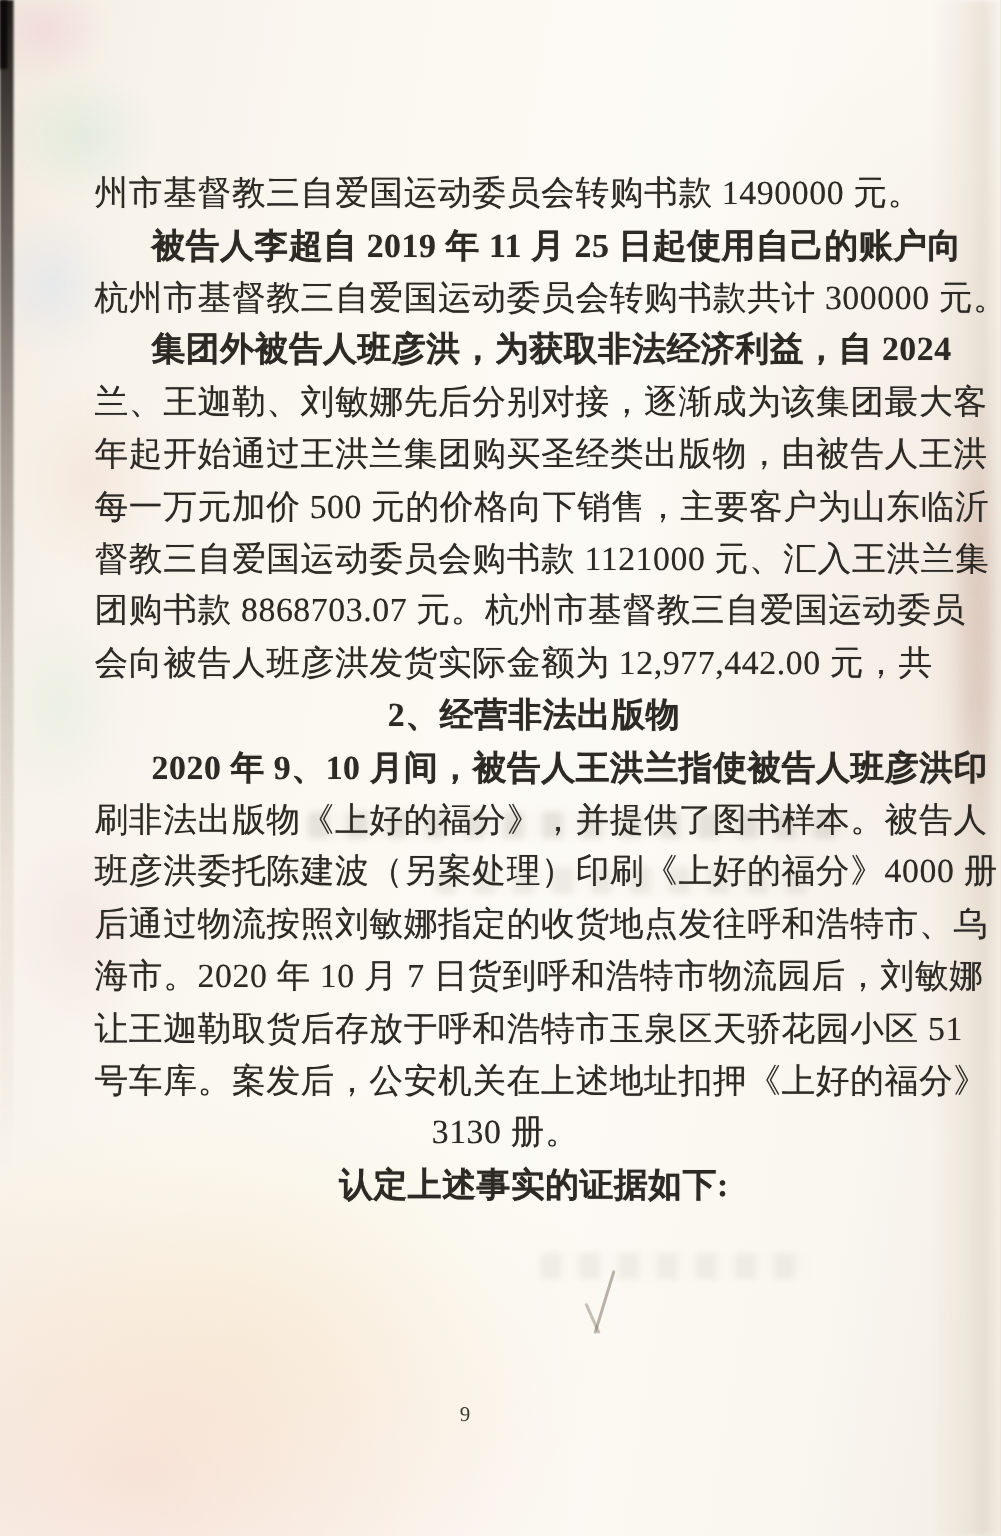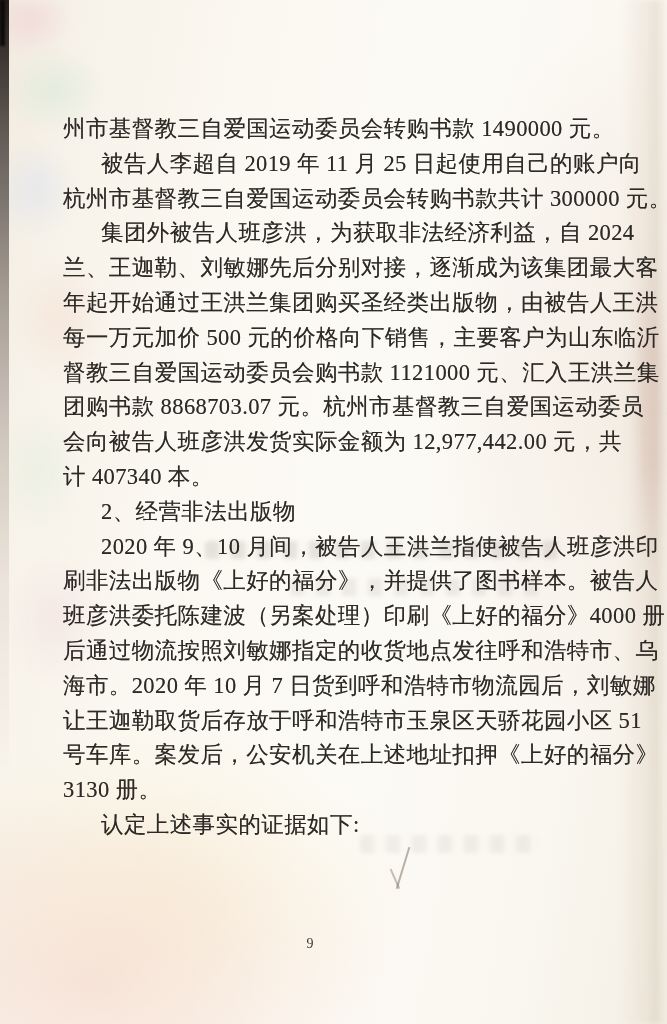--- a/index.html
+++ b/index.html
@@ -133,23 +133,25 @@
     width: 548px;
     color: #2d2a26;
     font-size: 22.5px;
     line-height: 34.8px;
     letter-spacing: 0.4px;
     text-shadow: 0 0 0.5px rgba(45,42,38,0.55);
   }
   .line {
     white-space: nowrap;
     height: 34.8px;
+    text-align: center;
   }
   .line.indent {
     padding-left: 38px;
+    font-weight: bold;
   }
 
   .page-number {
     position: absolute;
     left: 296px;
     top: 936px;
     width: 28px;
     text-align: center;
     font-size: 14px;
     color: #3b3833;
@@ -178,21 +180,20 @@
   <div class="line">州市基督教三自爱国运动委员会转购书款 1490000 元。</div>
       <div class="line indent">被告人李超自 2019 年 11 月 25 日起使用自己的账户向</div>
       <div class="line">杭州市基督教三自爱国运动委员会转购书款共计 300000 元。</div>
       <div class="line indent">集团外被告人班彦洪，为获取非法经济利益，自 2024</div>
       <div class="line">兰、王迦勒、刘敏娜先后分别对接，逐渐成为该集团最大客</div>
       <div class="line">年起开始通过王洪兰集团购买圣经类出版物，由被告人王洪</div>
       <div class="line">每一万元加价 500 元的价格向下销售，主要客户为山东临沂</div>
       <div class="line">督教三自爱国运动委员会购书款 1121000 元、汇入王洪兰集</div>
       <div class="line">团购书款 8868703.07 元。杭州市基督教三自爱国运动委员</div>
       <div class="line">会向被告人班彦洪发货实际金额为 12,977,442.00 元，共</div>
-      <div class="line">计 407340 本。</div>
       <div class="line indent">2、经营非法出版物</div>
       <div class="line indent">2020 年 9、10 月间，被告人王洪兰指使被告人班彦洪印</div>
       <div class="line">刷非法出版物《上好的福分》，并提供了图书样本。被告人</div>
       <div class="line">班彦洪委托陈建波（另案处理）印刷《上好的福分》4000 册，</div>
       <div class="line">后通过物流按照刘敏娜指定的收货地点发往呼和浩特市、乌</div>
       <div class="line">海市。2020 年 10 月 7 日货到呼和浩特市物流园后，刘敏娜</div>
       <div class="line">让王迦勒取货后存放于呼和浩特市玉泉区天骄花园小区 51</div>
       <div class="line">号车库。案发后，公安机关在上述地址扣押《上好的福分》</div>
       <div class="line">3130 册。</div>
       <div class="line indent">认定上述事实的证据如下:</div>

